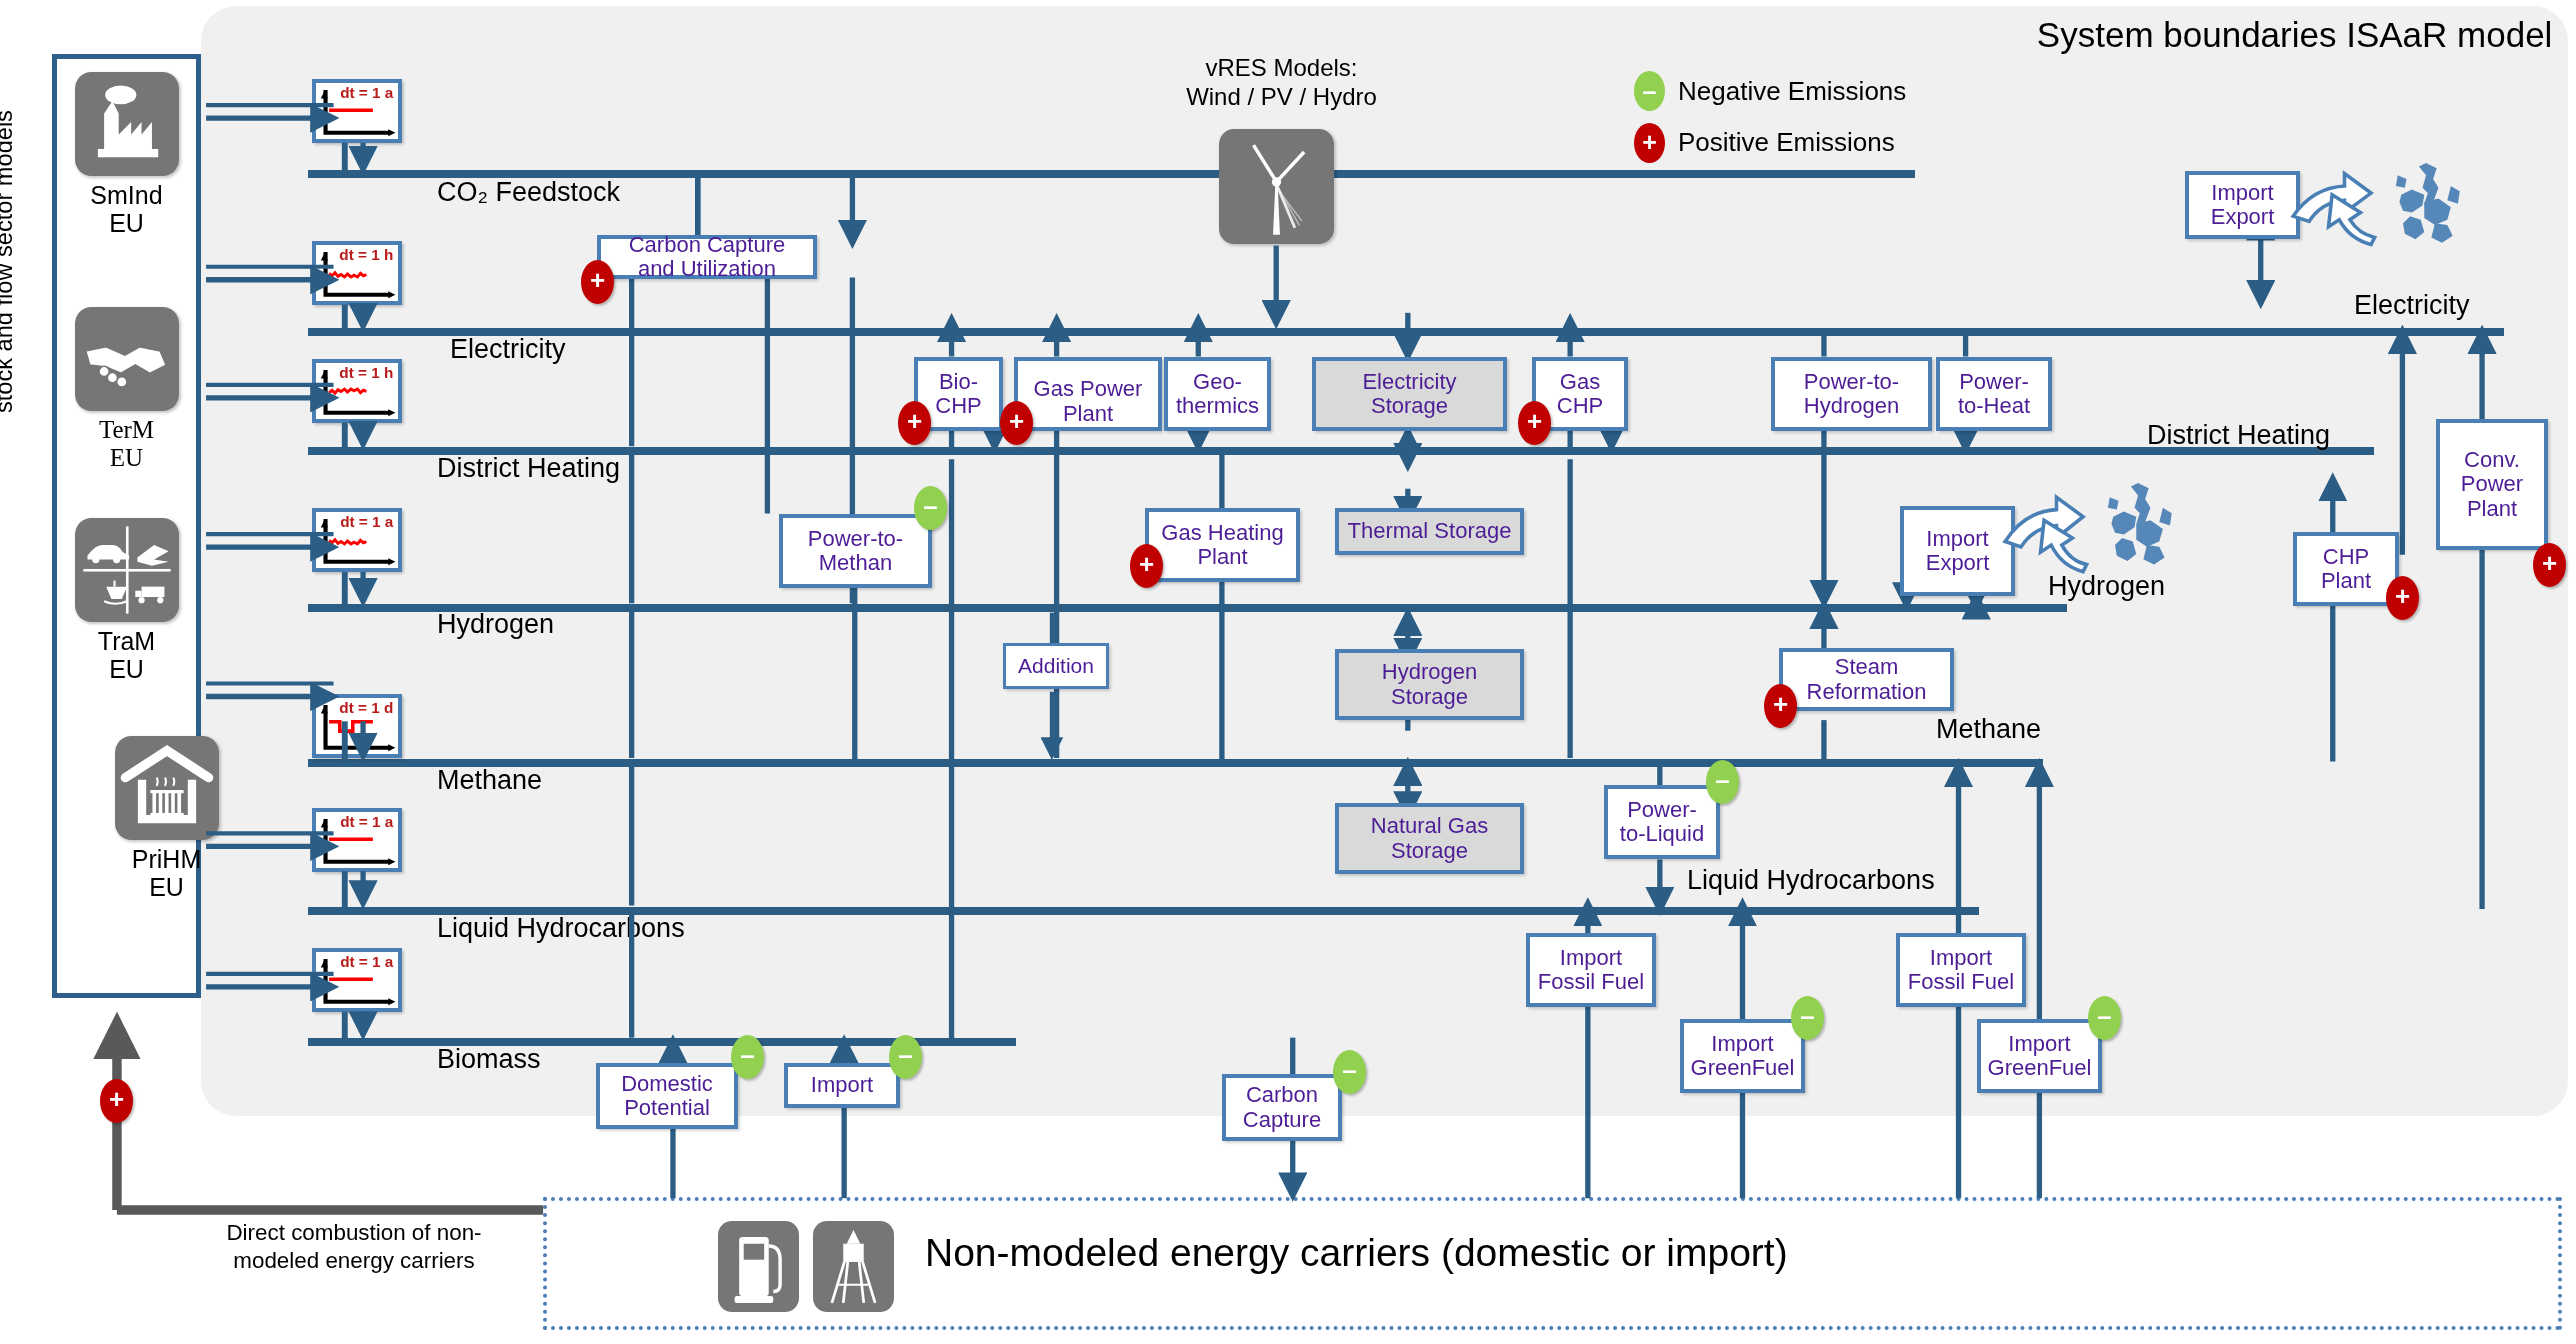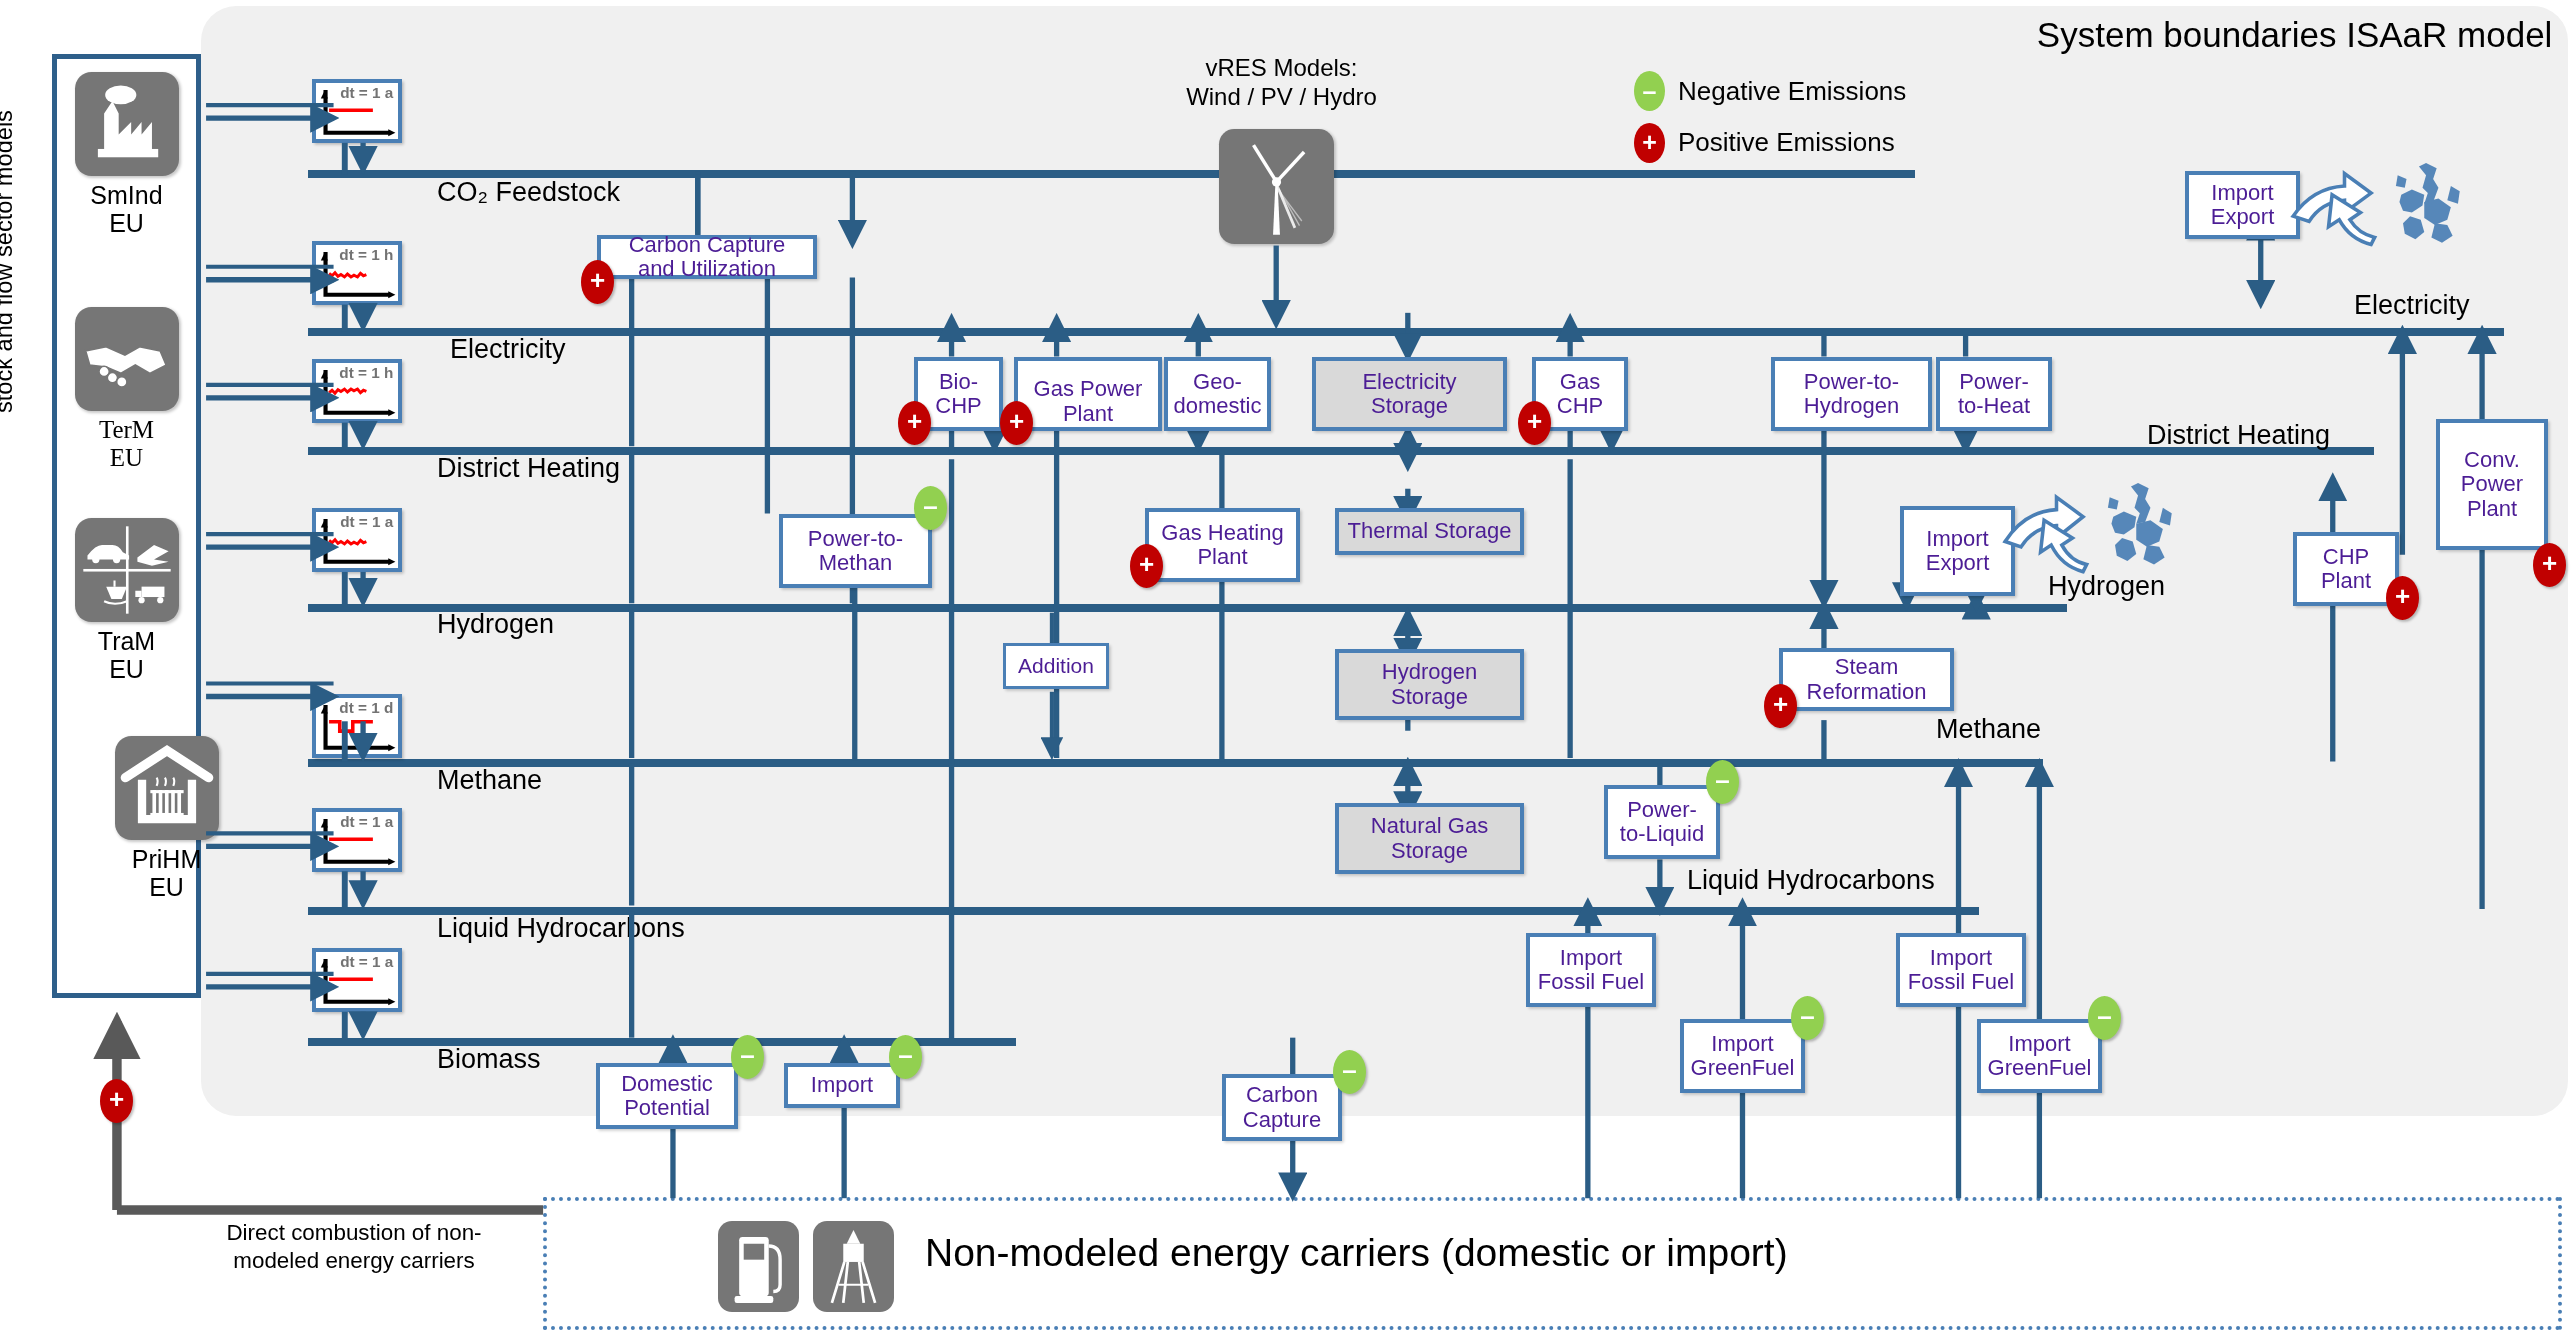--- a/index.html
+++ b/index.html
@@ -62,21 +62,21 @@
 
   
   .dtbox {
     position:absolute; width:90px; height:64px;
     background:#ffffff;
     border:4.1px solid #4a7fb5;
     box-shadow:2.4px 2.4px 3px rgba(0,0,0,.25);
   }
   .dtbox .dtlabel {
     position:absolute; right:4.7px; top:1.2px;
-    font-size:15.3px; font-weight:bold; color:#737373; white-space:nowrap;
+    font-size:15.3px; font-weight:bold; color:#b91c1c; white-space:nowrap;
   }
   .dtbox svg { position:absolute; left:0; top:0; }
 
   
   .pbox {
     position:absolute;
     background:#ffffff;
     border:4.1px solid #4a7fb5;
     box-shadow:2.4px 2.4px 3px rgba(0,0,0,.22);
     display:flex; align-items:center; justify-content:center;
@@ -527,21 +527,21 @@
   <div class="pbox" style="left:1014px; top:357px; width:148px; height:74px;align-items:flex-end;">
     <span>Gas Power
 Plant</span>
   </div>
   <div class="badge pos" style="left:1000px; top:401px;">
       <span class="gl">+</span>
     </div>
 
   <div class="pbox" style="left:1164px; top:357px; width:107px; height:74px;">
     <span>Geo-
-domestic</span>
+thermics</span>
   </div>
 
   <div class="pbox storage" style="left:1312px; top:357px; width:195px; height:74px;">
     <span>Electricity
 Storage</span>
   </div>
 
   <div class="pbox" style="left:1532px; top:357px; width:96px; height:74px;">
     <span>Gas
 CHP</span>

